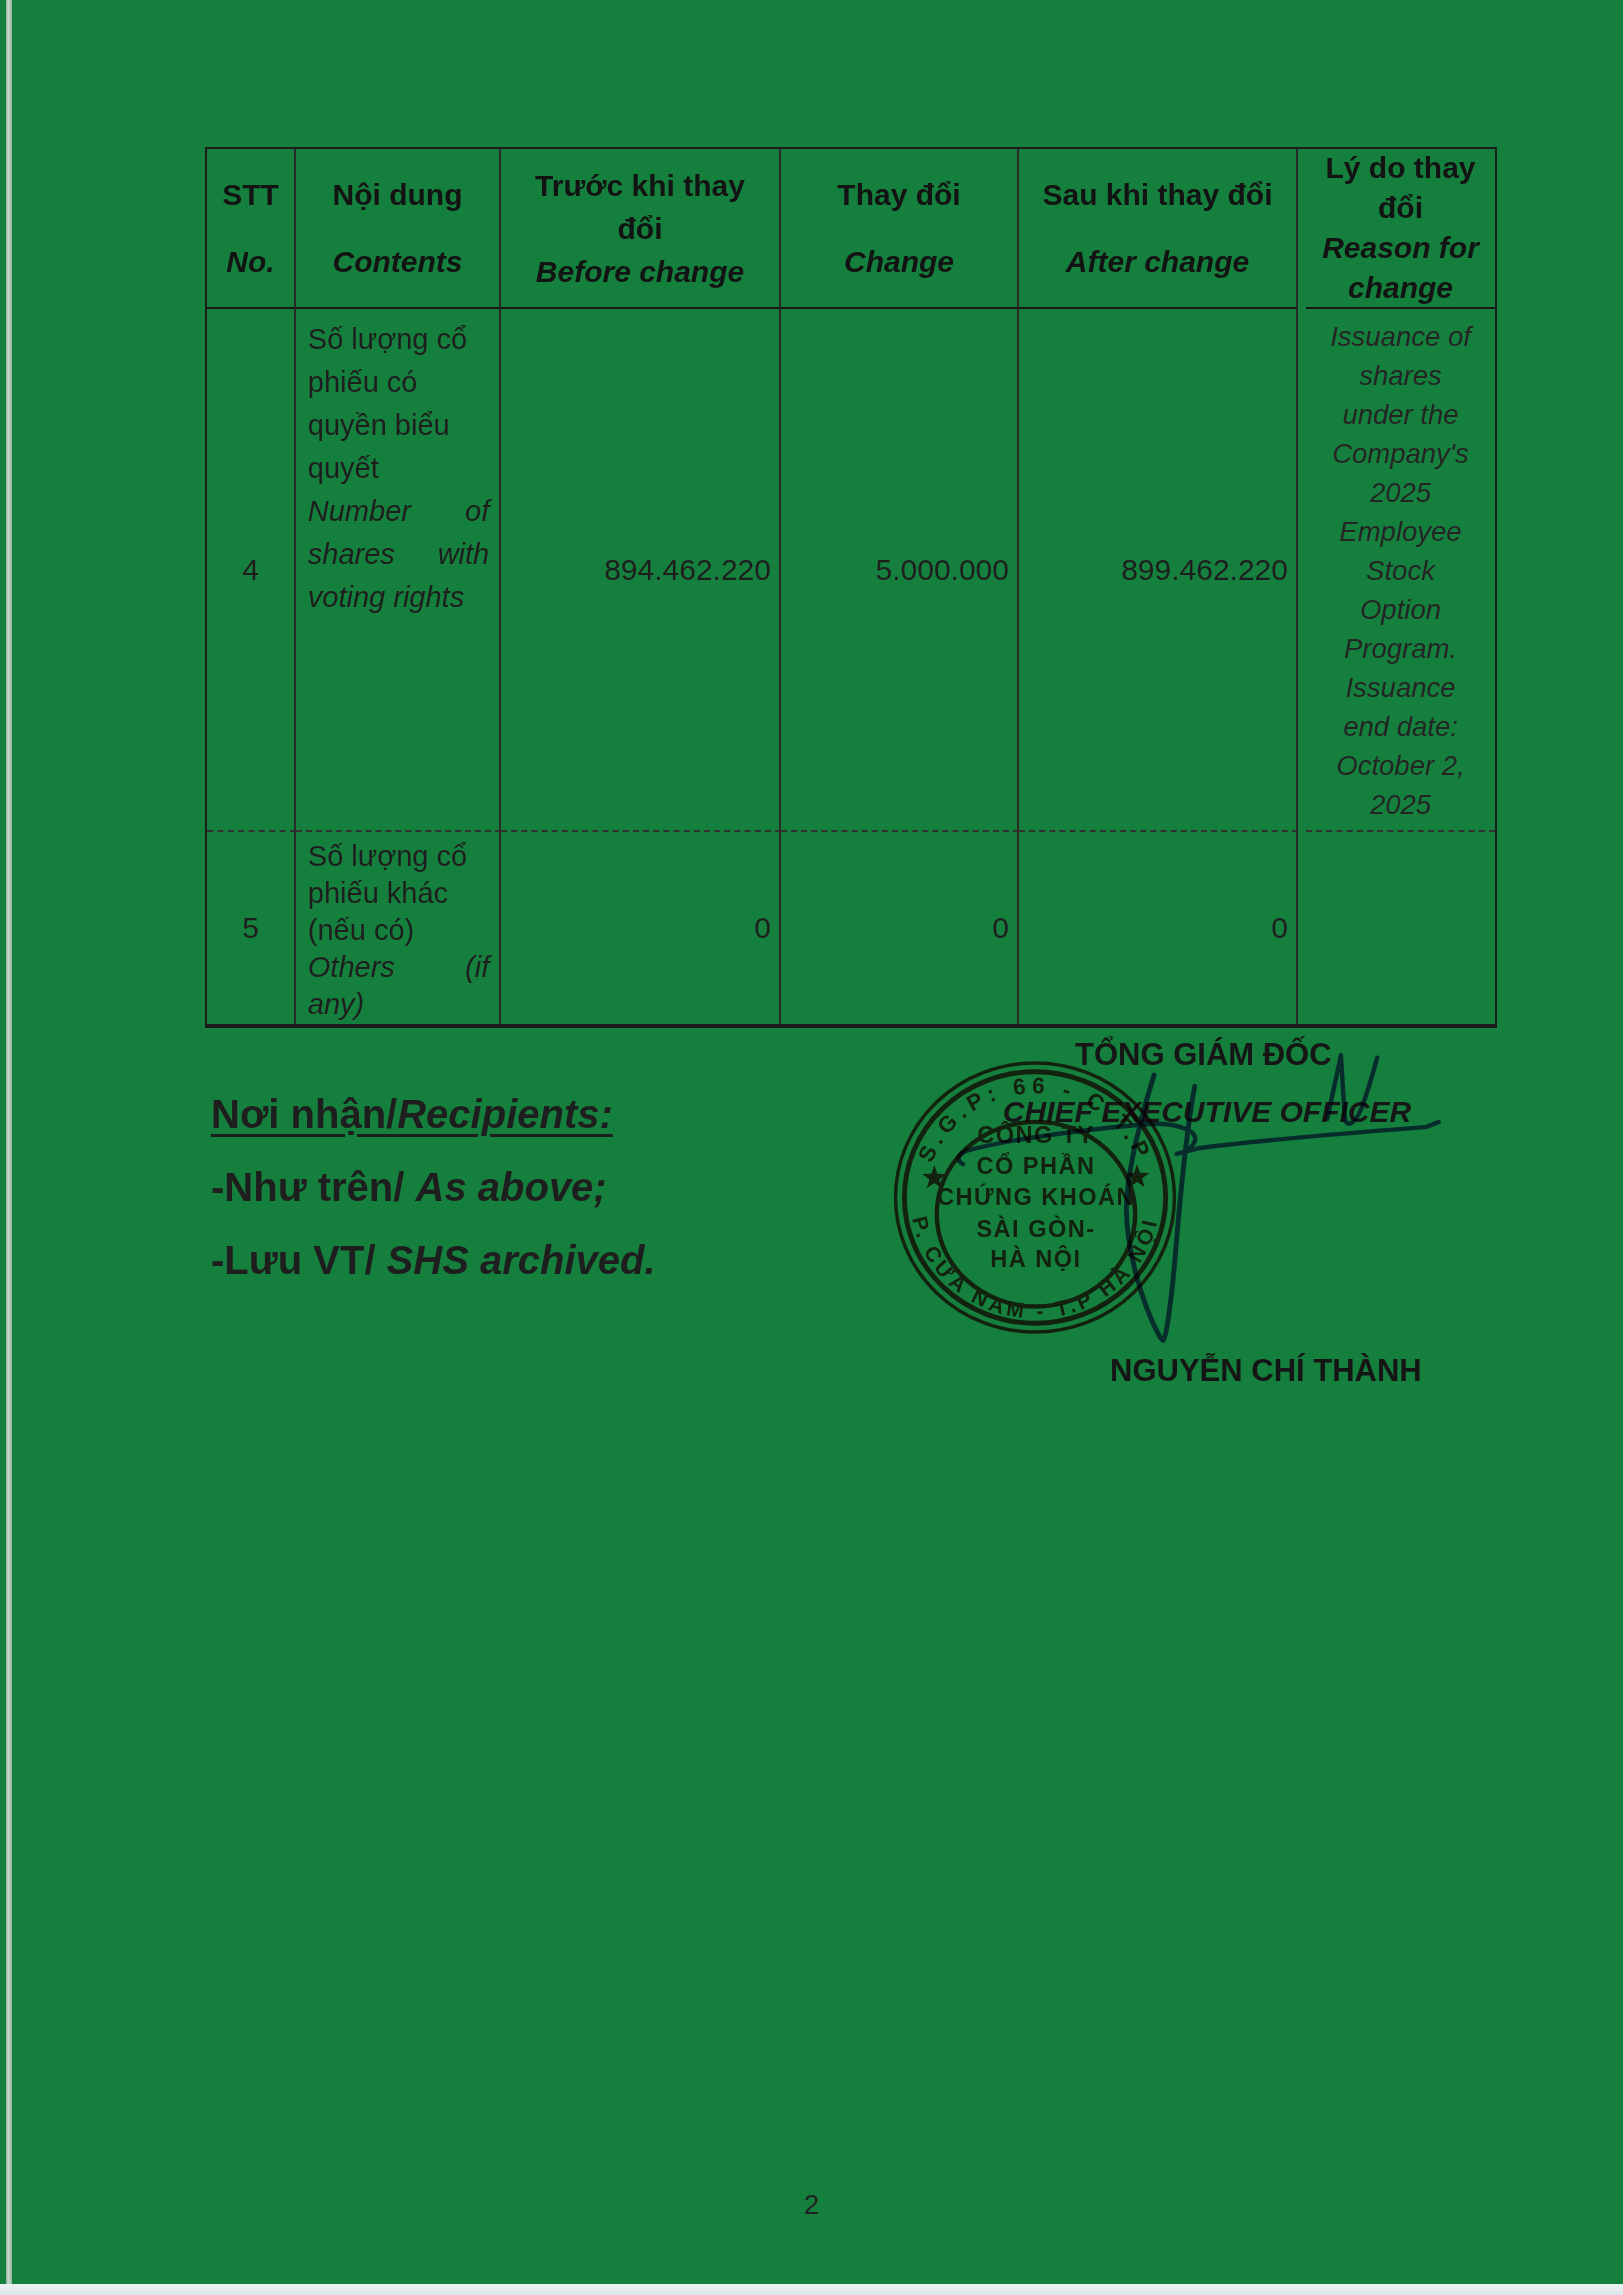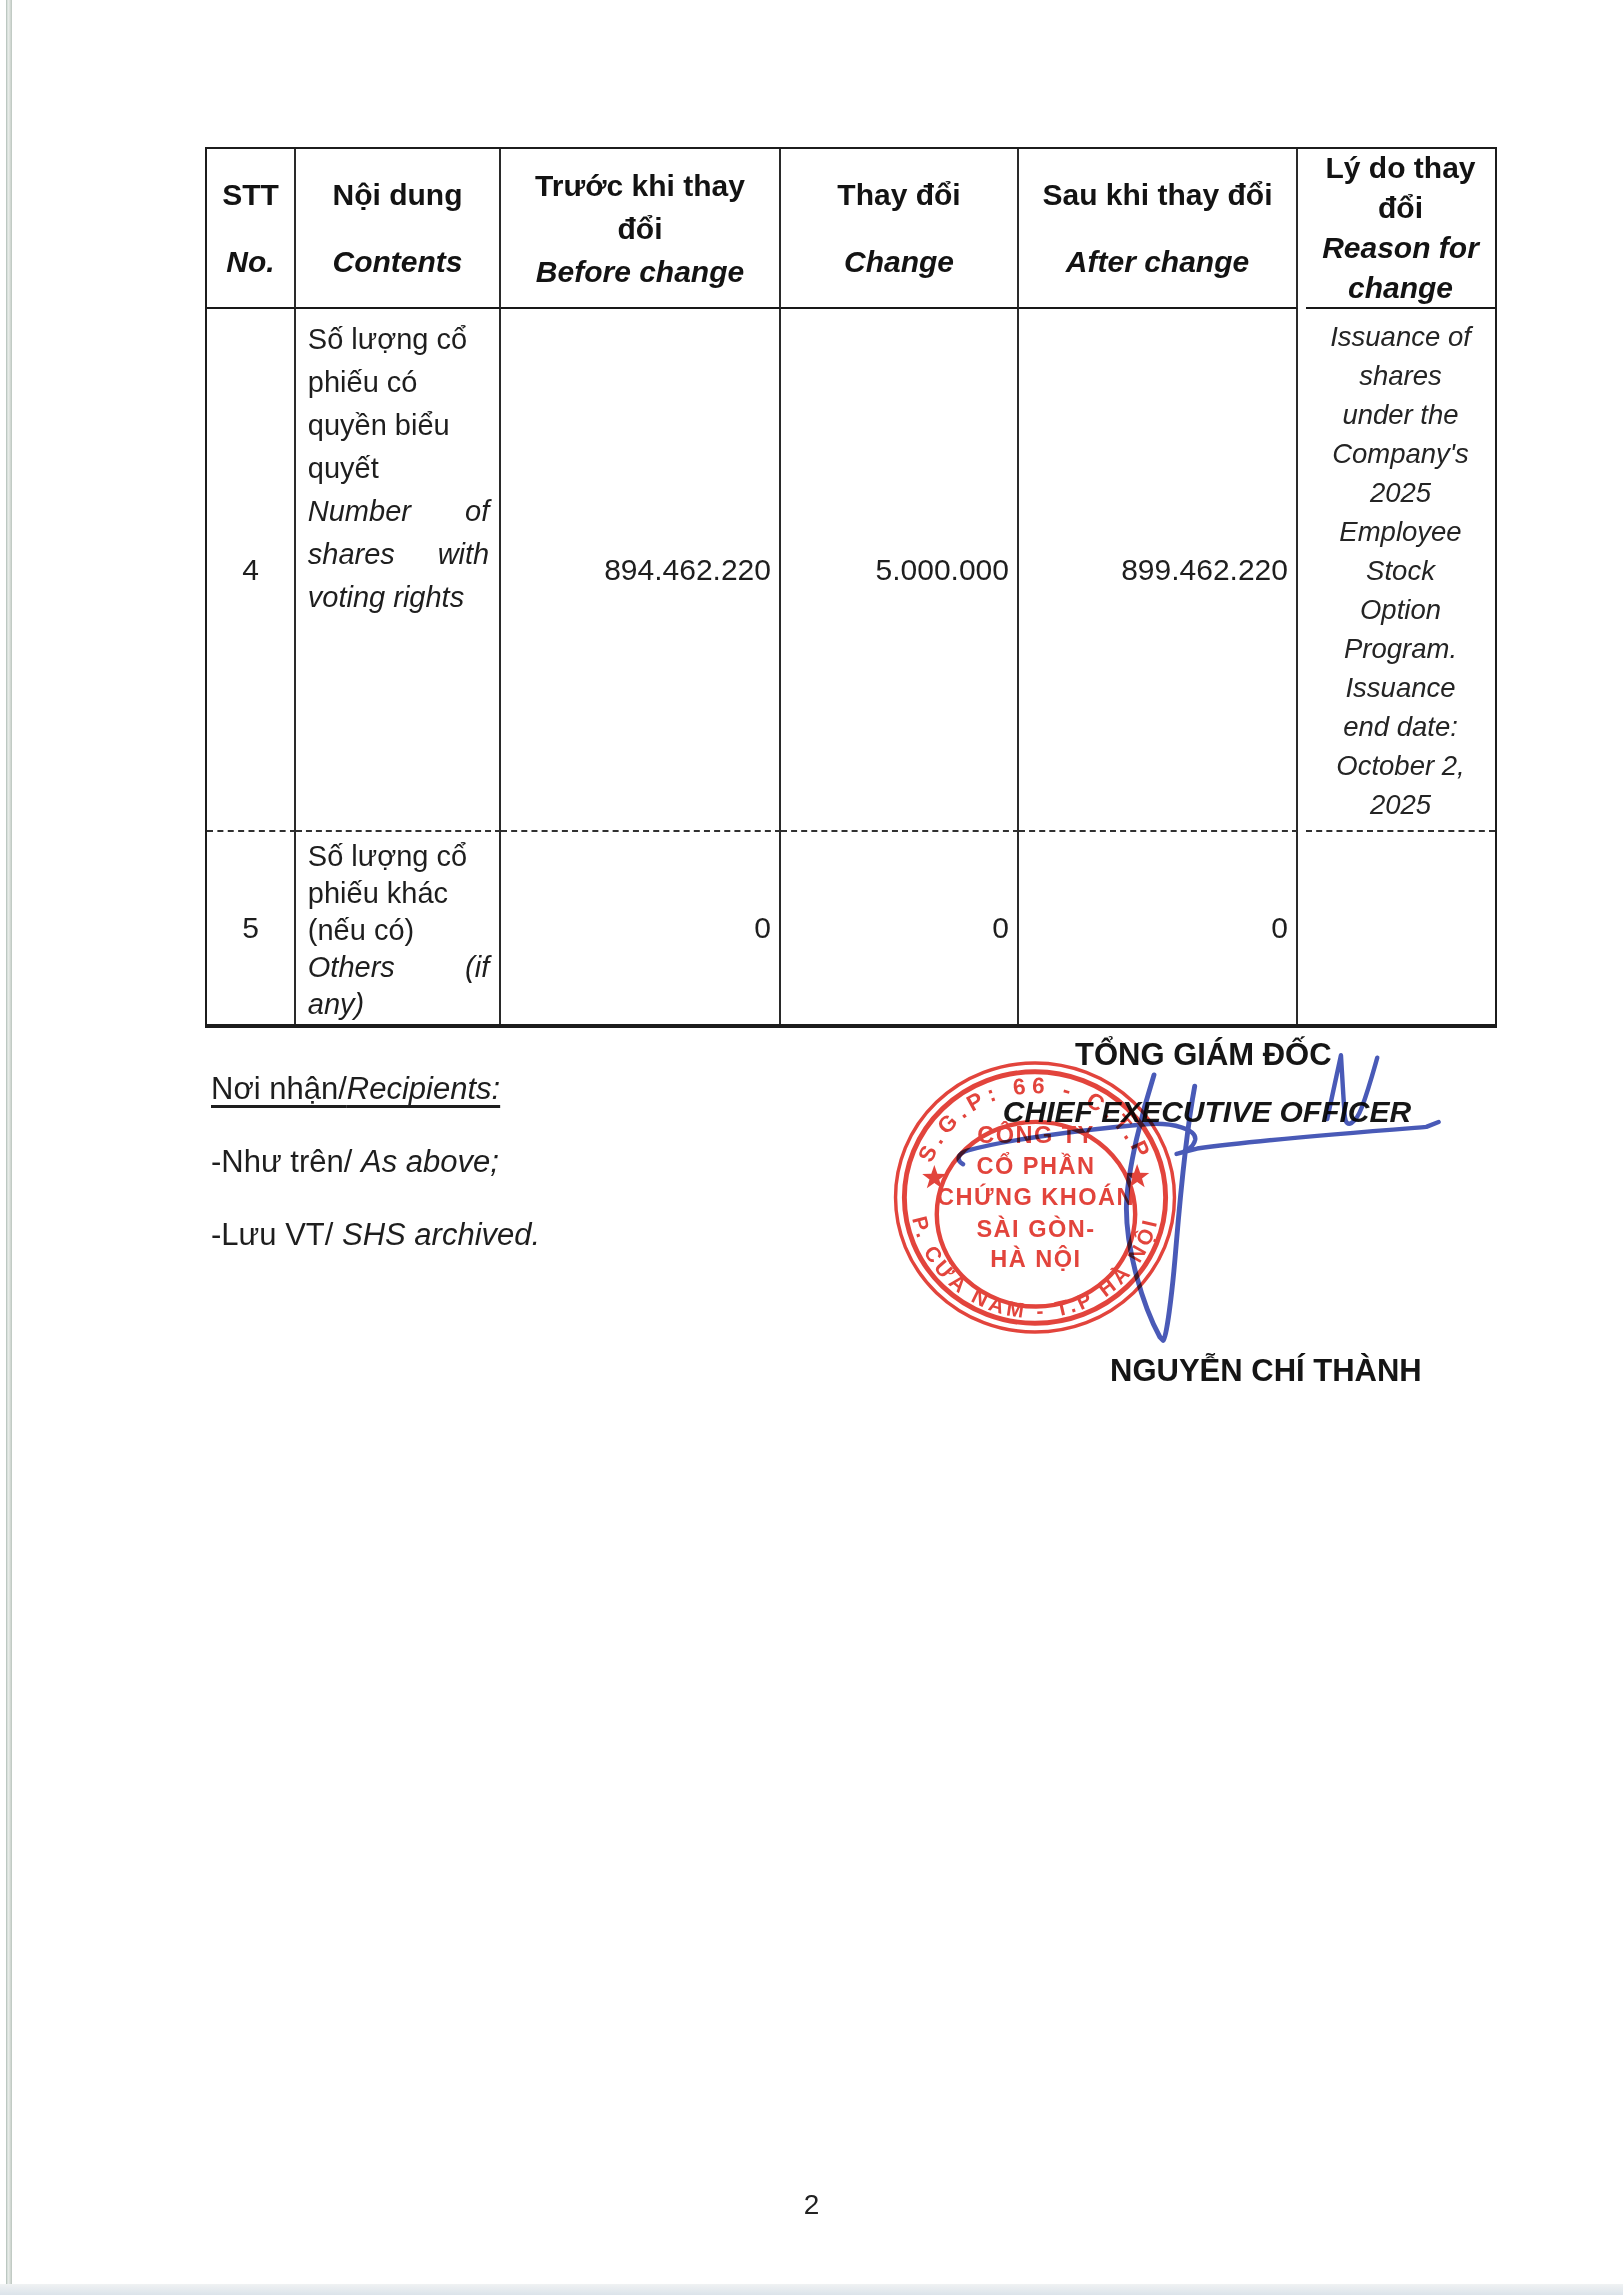--- a/index.html
+++ b/index.html
@@ -1,17 +1,17 @@
 <!DOCTYPE html>
 <html style="font-size:7.9px"><head>
 <meta charset="utf-8">
 <style>
   html,body{margin:0;padding:0;background:#888;}
   .page{
-    position:relative;width:1623px;height:2295px;background:#ffffff;
+    position:relative;width:1623px;height:2295px;background:#15803d;
     font-family:"Liberation Sans","DejaVu Sans",sans-serif;color:#1e1e1e;overflow:hidden;
   }
   
   .scan-left{position:absolute;left:6.4px;top:0;bottom:0;width:5.4px;
     background:linear-gradient(90deg,#9fb0a7,#e7ece8 35%,#d3dad4 65%,#aebab2);opacity:.85;}
   .scan-bottom{position:absolute;left:0;right:0;bottom:0;height:10.8px;
     background:linear-gradient(#f0f2f3,#dbe3ea);}
   
   .tbl{
     position:absolute;left:205px;top:147px;
@@ -32,21 +32,21 @@
   .th.gap .en{margin-top:24px;}
   .th.tight{line-height:40px;}
   .td-no{display:flex;align-items:center;justify-content:center;font-size:30px;}
   .td-content{padding:8.8px 9.8px 0 11.8px;font-size:29px;line-height:43px;}
   .td-content.tight{line-height:37px;padding-top:5.9px;}
   .td-content .en-line{font-style:italic;}
   .just{text-align:justify;text-align-last:justify;}
   .td-num{display:flex;align-items:center;justify-content:flex-end;padding-right:8px;font-size:30px;}
   .td-reason{font-style:italic;font-size:27.5px;line-height:39px;text-align:center;padding:7.9px 3.9px 0 3.9px;color:#242424;}
   
-  .recipients{position:absolute;left:211px;top:1052px;font-size:31px;line-height:73px;}
+  .recipients{position:absolute;left:211px;top:1078px;font-size:40px;line-height:73px;font-weight:bold;}
   .recipients .u{text-decoration:underline;text-decoration-thickness:2.5px;text-underline-offset:5.9px;}
   .recipients i{font-style:italic;}
   
   .sig-title{position:absolute;left:1075px;top:1037px;width:265px;
     font-weight:bold;font-size:31px;color:#161616;white-space:nowrap;}
   .sig-title-en{position:absolute;left:991px;top:1095px;width:432px;text-align:center;
     font-weight:bold;font-style:italic;font-size:30px;color:#161616;white-space:nowrap;}
   .sig-name{position:absolute;left:1110px;top:1353px;width:304px;text-align:center;
     font-weight:bold;font-size:31px;color:#151515;white-space:nowrap;}
   

